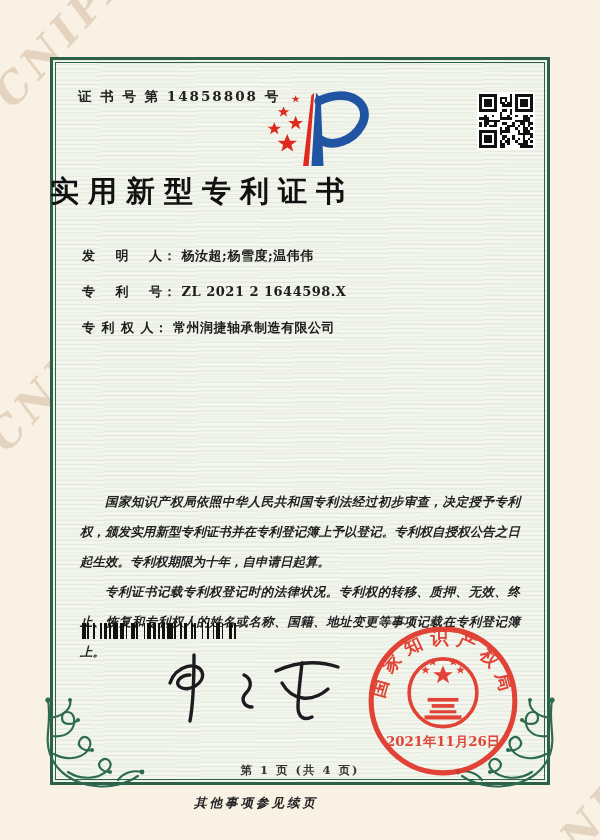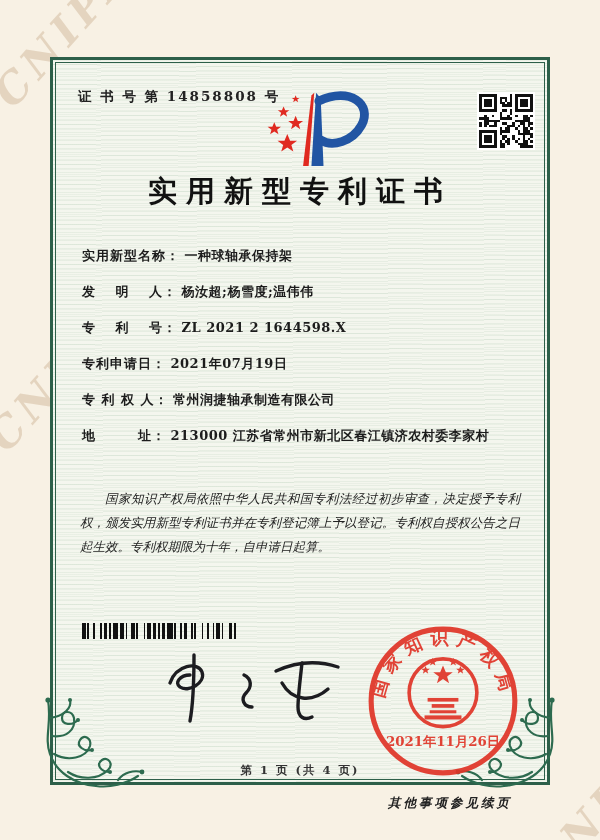--- a/index.html
+++ b/index.html
@@ -42,37 +42,37 @@
   .cert-no{
     position:absolute;left:78px;top:88px;
     font-size:13.5px;letter-spacing:2px;color:#222;font-weight:600;
   }
   .logo{position:absolute;left:252px;top:84px;width:130px;height:86px;}
   .qr{position:absolute;left:477px;top:92px;width:58px;height:58px;background:#fff;padding:2px;box-sizing:border-box;}
   .qr svg{display:block;width:100%;height:100%;}
 
   .title{
     position:absolute;left:50px;top:172px;width:500px;
-    text-align:center;font-size:29px;font-weight:700;
+    text-align:left;font-size:29px;font-weight:700;
     letter-spacing:9px;color:#111;
   }
 
   
   .fields{position:absolute;left:82px;top:247px;width:450px;}
   .frow{height:36px;font-size:13px;font-weight:600;color:#1c1c1c;white-space:nowrap;}
   .flabel{letter-spacing:1px;}
   .fvalue{letter-spacing:0.5px;}
   .grant-no{position:absolute;left:228px;top:0;}
   .grant-row{position:relative;}
 
   
   .body-text{
     position:absolute;left:80px;top:487px;width:440px;
-    font-size:12.5px;line-height:24px;color:#222;
-    text-align:justify;font-style:italic;font-weight:400;
+    font-size:12.5px;line-height:30px;color:#222;
+    text-align:justify;font-style:italic;font-weight:700;
   }
   .body-text p{margin:0;text-indent:2em;}
 
   
   .barcode{position:absolute;left:82px;top:623px;width:158px;height:16px;display:flex;align-items:stretch;}
   .barcode .bar{height:100%;}
 
   
   .officer{position:absolute;left:88px;top:666px;font-size:14.5px;font-weight:700;color:#222;letter-spacing:3px;}
   .officer .name{margin-top:11px;letter-spacing:2px;}
@@ -80,21 +80,21 @@
 
   
   .seal{position:absolute;left:366px;top:624px;width:154px;height:154px;opacity:0.92;}
 
   
   .page-num{
     position:absolute;left:50px;top:763px;width:500px;text-align:center;
     font-size:11.5px;color:#333;letter-spacing:2px;font-weight:600;
   }
   .footer-note{
-    position:absolute;left:0;top:795px;width:512px;text-align:right;
+    position:absolute;left:0;top:795px;width:512px;text-align:center;
     font-size:12.5px;color:#222;letter-spacing:3px;font-style:italic;font-weight:600;
   }
 </style>
 </head>
 <body>
 
 <div class="page">
 
   <div class="wm" style="left:-28px;top:8px;">CNIPA</div>
   <div class="wm" style="left:-34px;top:352px;">CNIPA</div>
@@ -304,47 +304,36 @@
         <rect x="0" y="14" width="7" height="7" fill="#111"></rect>
         <rect x="1" y="15" width="5" height="5" fill="#fff"></rect>
         <rect x="2" y="16" width="3" height="3" fill="#111"></rect>
       </svg>
   </div>
 
   <div class="title">实用新型专利证书</div>
 
   <div class="fields">
     <div class="frow">
-      <span class="flabel">实用新型名称：</span>
-      <span class="fvalue">一种球轴承保持架</span>
-    </div>
-    <div class="frow">
       <span class="flabel">发　 明　 人：</span>
       <span class="fvalue">杨汝超;杨雪度;温伟伟</span>
     </div>
     <div class="frow">
       <span class="flabel">专　 利　 号：</span>
       <span class="fvalue">ZL 2021 2 1644598.X</span>
     </div>
     <div class="frow">
-      <span class="flabel">专利申请日：</span>
-      <span class="fvalue">2021年07月19日</span>
-    </div>
-    <div class="frow">
       <span class="flabel">专 利 权 人：</span>
       <span class="fvalue">常州润捷轴承制造有限公司</span>
     </div>
-    <div class="frow">
-      <span class="flabel">地　　　址：</span>
-      <span class="fvalue">213000 江苏省常州市新北区春江镇济农村委李家村</span>
-    </div>
   </div>
 
   <div class="body-text">
     <p>国家知识产权局依照中华人民共和国专利法经过初步审查，决定授予专利权，颁发实用新型专利证书并在专利登记簿上予以登记。专利权自授权公告之日起生效。专利权期限为十年，自申请日起算。</p>
+    <p>专利证书记载专利权登记时的法律状况。专利权的转移、质押、无效、终止、恢复和专利权人的姓名或名称、国籍、地址变更等事项记载在专利登记簿上。</p>
   </div>
 
   <div class="barcode" id="barcode">
       <div class="bar" style="width: 2.29885%; background: rgb(17, 17, 17);"></div>
       <div class="bar" style="width: 1.14943%; background: transparent;"></div>
       <div class="bar" style="width: 1.14943%; background: rgb(17, 17, 17);"></div>
       <div class="bar" style="width: 2.29885%; background: transparent;"></div>
       <div class="bar" style="width: 1.14943%; background: rgb(17, 17, 17);"></div>
       <div class="bar" style="width: 3.44828%; background: transparent;"></div>
       <div class="bar" style="width: 1.14943%; background: rgb(17, 17, 17);"></div>

